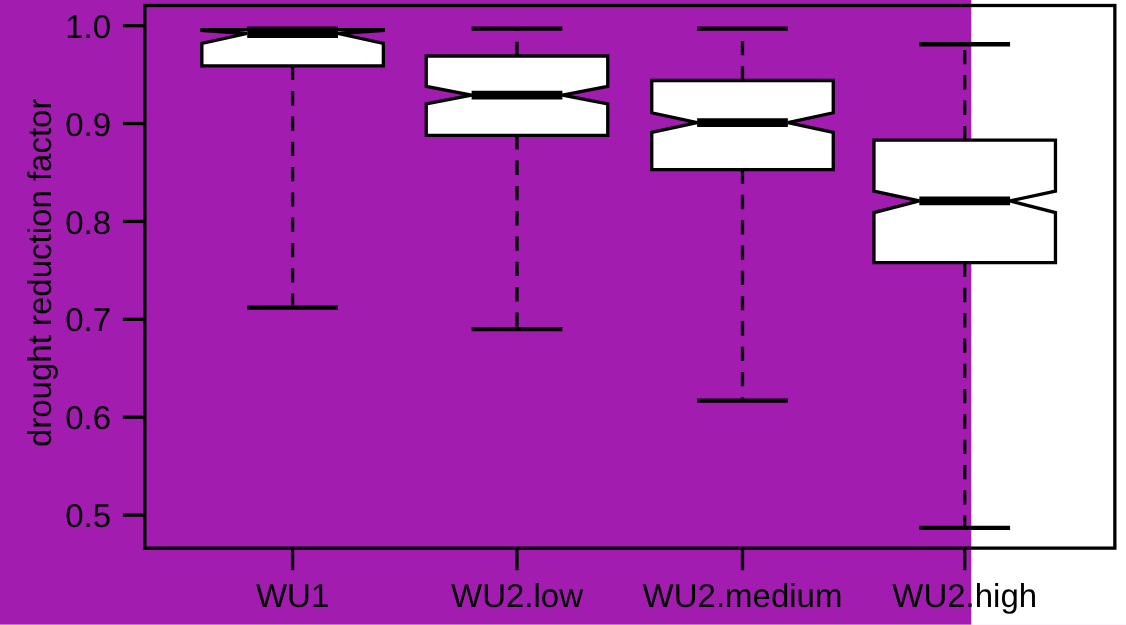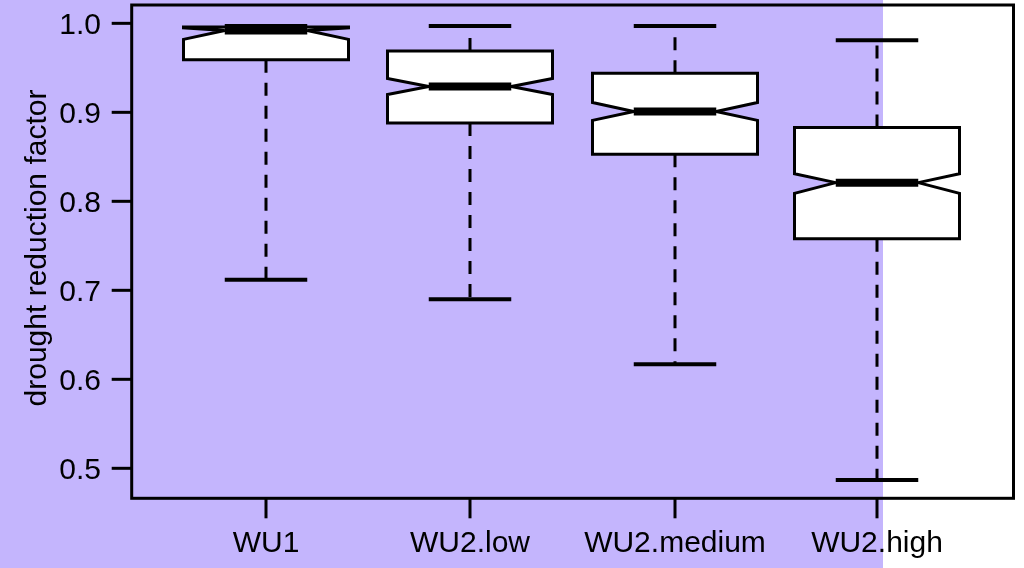--- a/index.html
+++ b/index.html
@@ -7,21 +7,21 @@
     padding: 0;
     background: #ffffff;
     width: 1024px;
     height: 568px;
     overflow: hidden;
   }
   .figure {
     position: relative;
     width: 883px;
     height: 568px;
-    background: #c4b5fd;
+    background: #a21caf;
   }
   svg text {
     font-family: "Liberation Sans", sans-serif;
     fill: #000000;
   }
   .tick-label { font-size: 30px; }
   .cat-label  { font-size: 30px; }
   .axis-title { font-size: 30px; }
   .frame      { fill: none; stroke: #000000; stroke-width: 3; }
   .tick       { stroke: #000000; stroke-width: 3; }

